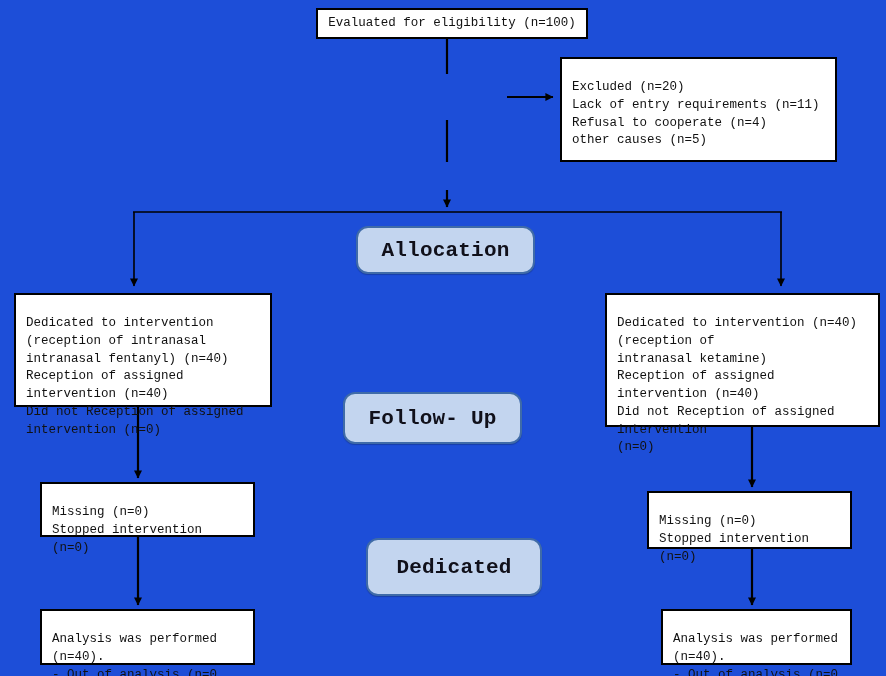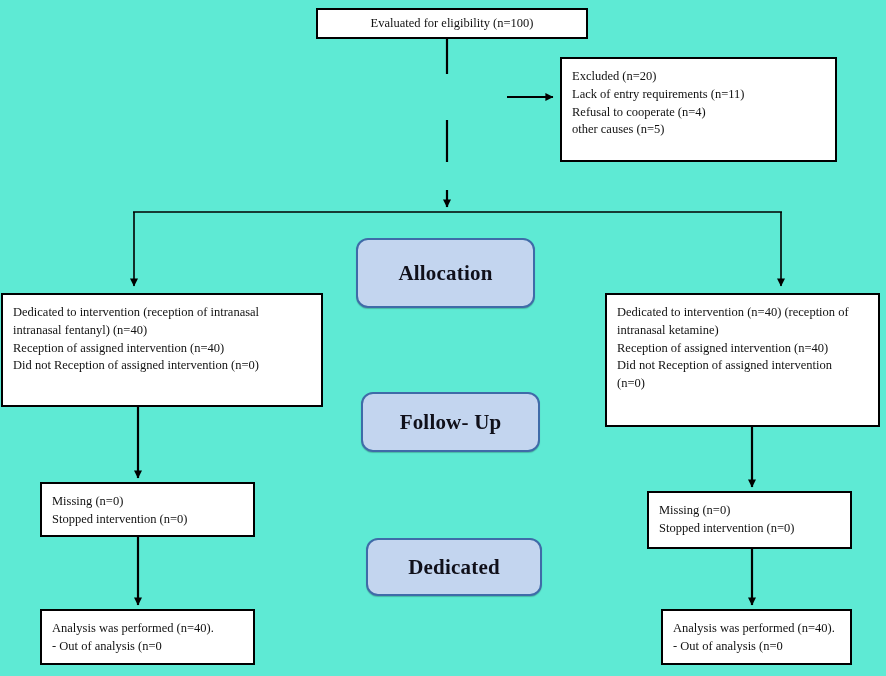--- a/index.html
+++ b/index.html
@@ -4,23 +4,23 @@
 <style>
   html, body {
     margin: 0;
     padding: 0;
     background: #ffffff;
   }
   #canvas {
     position: relative;
     width: 886px;
     height: 676px;
-    background: #5eead4;
+    background: #1d4ed8;
     overflow: hidden;
-    font-family: Liberation Serif, serif;
+    font-family: Liberation Mono, monospace;
   }
   #connectors {
     position: absolute;
     left: 0;
     top: 0;
     width: 886px;
     height: 676px;
     pointer-events: none;
   }
   .node {
@@ -38,21 +38,21 @@
   }
   .centered .node-text {
     text-align: center;
   }
   .centered {
     display: flex;
     align-items: center;
     justify-content: center;
   }
   .padded {
-    padding: 9px 10px 0 10px;
+    padding: 20px 10px 0 10px;
   }
   .stage {
     position: absolute;
     box-sizing: border-box;
     background: #c3d5ef;
     border: 2.5px solid #3f6ba8;
     border-radius: 12px;
     display: flex;
     align-items: center;
     justify-content: center;
@@ -106,40 +106,40 @@
 
 
   <div class="node padded" style="left:560px; top:57px; width:277px; height:105px;">
     <div class="node-text">Excluded (n=20)
 Lack of entry requirements (n=11)
   Refusal to cooperate (n=4)
 other causes (n=5)</div>
   </div>
 
 
-  <div class="stage" style="left:356px; top:238px; width:179px; height:70px;text-align:right;">
+  <div class="stage" style="left:356px; top:226px; width:179px; height:48px;text-align:right;">
     <span class="stage-label">Allocation</span>
   </div>
 
-  <div class="node padded" style="left:1px; top:293px; width:322px; height:114px;">
+  <div class="node padded" style="left:14px; top:293px; width:258px; height:114px;">
     <div class="node-text">Dedicated to intervention (reception of intranasal
 intranasal fentanyl) (n=40)
    Reception of assigned intervention (n=40)
 Did not Reception of assigned intervention (n=0)</div>
   </div>
 
   <div class="node padded" style="left:605px; top:293px; width:275px; height:134px;">
     <div class="node-text">Dedicated to intervention (n=40) (reception of
 intranasal ketamine)
    Reception of assigned intervention (n=40)
 Did not Reception of assigned intervention
 (n=0)</div>
   </div>
 
-  <div class="stage" style="left:361px; top:392px; width:179px; height:60px;">
+  <div class="stage" style="left:343px; top:392px; width:179px; height:52px;">
     <span class="stage-label">Follow- Up</span>
   </div>
 
   <div class="node padded" style="left:40px; top:482px; width:215px; height:55px;">
     <div class="node-text">Missing (n=0)
 Stopped intervention (n=0)</div>
   </div>
 
   <div class="node padded" style="left:647px; top:491px; width:205px; height:58px;">
     <div class="node-text">Missing (n=0)

